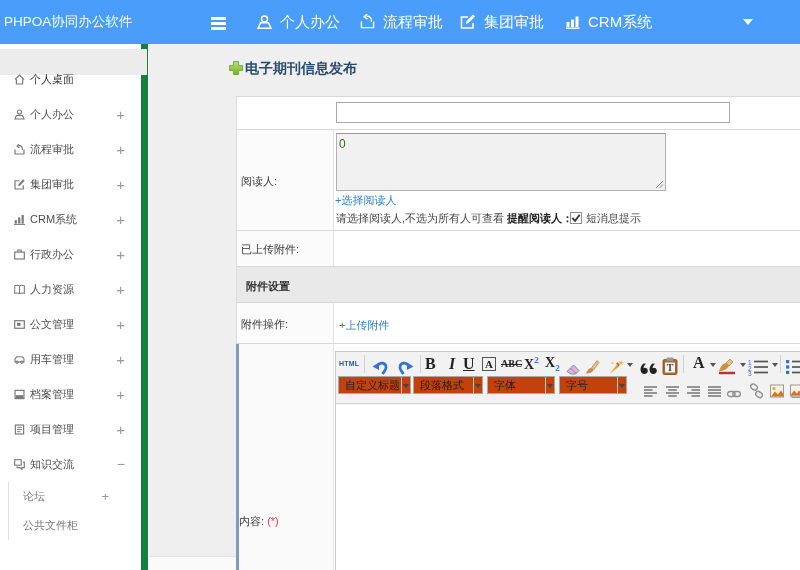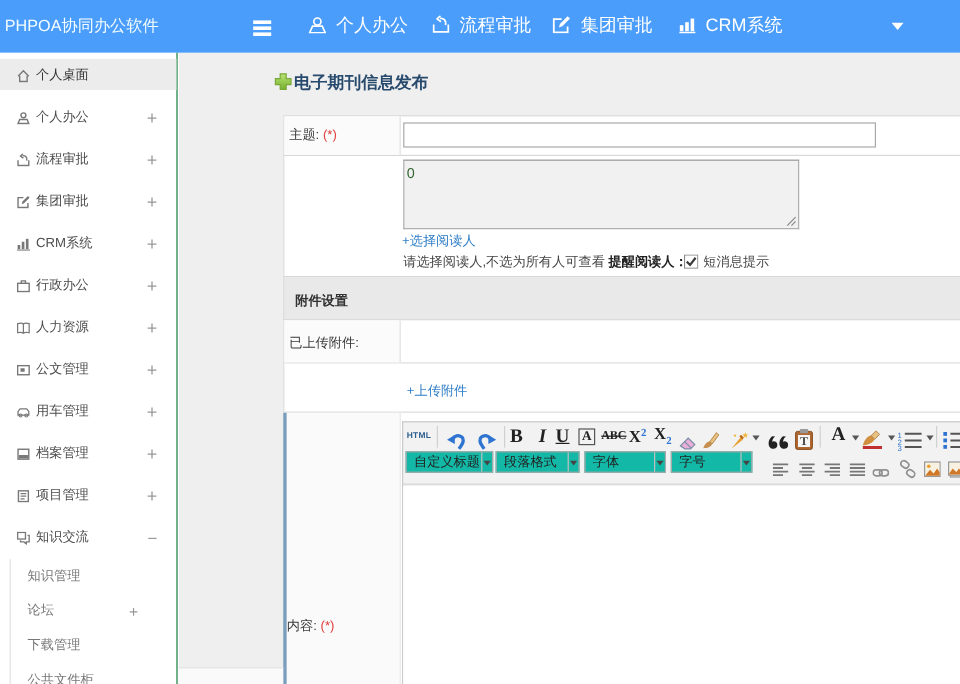--- a/index.html
+++ b/index.html
@@ -10,21 +10,21 @@
 
 #topbar { position:absolute; left:0; top:0; width:800px; height:44px; background:#4a9dfa; }
 #logo { position:absolute; left:4px; top:0; height:44px; line-height:43px; color:#f2fcff; font-size:13.5px; }
 #hamb { position:absolute; left:211px; top:17.2px; width:15px; height:14px; }
 #hamb div { height:2.9px; background:#fff; margin-bottom:2.1px; }
 .navitem { position:absolute; top:0; height:44px; color:#fff; font-size:15px; line-height:44px; white-space:nowrap; }
 .navitem svg { vertical-align:-2px; margin-right:8px; }
 .navcaret { position:absolute; top:19px; width:0; height:0; border-left:5px solid transparent; border-right:5px solid transparent; border-top:6px solid #fff; }
 
 
-#sidebar { position:absolute; left:0; top:44px; width:148px; height:526px; background:#fff; border-right:1px solid #15803d; padding-top:2px; }
+#sidebar { position:absolute; left:0; top:44px; width:148px; height:526px; background:#fff; border-right:7px solid #15803d; padding-top:18px; }
 .sitem { position:relative; height:35px; line-height:35px; color:#4d4d4d; font-size:11px; padding-left:30px; }
 .sitem.active { color:#333; }
 .active-bg { position:absolute; left:0; top:5px; width:147px; height:26px; background:#ececec; }
 .sitem svg { position:absolute; left:14px; top:50%; margin-top:-6px; }
 .plus { position:absolute; right:16px; top:0; color:#999; font-size:15px; font-weight:400; }
 .ssub { position:relative; height:29px; line-height:29px; color:#777; font-size:11px; padding-left:14px; margin-left:8px; border-left:1px solid #e0e0e0; }
 .ssub .plus { right:32px; font-size:13px; }
 
 
 #content { position:absolute; left:149px; top:44px; width:651px; height:526px; background:#efefef; }
@@ -54,21 +54,21 @@
 #row5 .lbl { left:0; width:95px; background:#fafafa; border-right-color:#e8e8e8; }
 #row5 .lbl > span { left:0px; top:170px; font-size:11px; }
 
 
 #editor { position:absolute; left:96px; top:7px; width:476px; height:230px; border:1px solid #c9c9c9; background:#f2f2f2; }
 #toolbar { position:relative; width:100%; height:52px; border-bottom:1px solid #d4d4d4; }
 .ti { position:absolute; top:0; height:24px; }
 .sep { position:absolute; top:3px; width:1px; height:18px; background:#d0d0d0; }
 #edbody { position:absolute; left:0; top:53px; right:0; bottom:0; background:#fff; }
 .tcaret { display:inline-block; width:0; height:0; border-left:3.5px solid transparent; border-right:3.5px solid transparent; border-top:4px solid #555; vertical-align:2px; }
-.ddl { position:absolute; top:24px; height:18px; border:1px solid #a9a9a9; background:#14b8a6; font-size:11px; color:#222; line-height:16px; padding-left:6px; white-space:nowrap; }
+.ddl { position:absolute; top:24px; height:18px; border:1px solid #a9a9a9; background:#c2410c; font-size:11px; color:#222; line-height:16px; padding-left:6px; white-space:nowrap; }
 .ddl .dv { position:absolute; right:8.5px; top:0; width:1px; height:100%; background:#c0c0c0; }
 .ddl .cr { position:absolute; right:1.5px; top:7px; width:0; height:0; border-left:3px solid transparent; border-right:3px solid transparent; border-top:4px solid #444; }
 </style>
 </head>
 <body>
 <div id="app">
 
   <div id="topbar">
     <span id="logo">PHPOA协同办公软件</span>
     <div id="hamb">
@@ -146,63 +146,64 @@
           <rect x="2.5" y="9" width="11" height="4.2" fill="#787878"></rect>
         </svg>档案管理<span class="plus">+</span></div>
     <div class="sitem"><svg width="11" height="11" viewBox="0 0 16 16">
           <rect x="2" y="1.5" width="12" height="13" fill="none" stroke="#787878" stroke-width="1.7"></rect>
           <path d="M4.5 4.8 L11.5 4.8 M4.5 8 L11.5 8 M4.5 11.2 L9.5 11.2" stroke="#787878" stroke-width="1.4"></path>
         </svg>项目管理<span class="plus">+</span></div>
     <div class="sitem"><svg width="11" height="11" viewBox="0 0 16 16">
           <rect x="1" y="1" width="9.5" height="8" fill="none" stroke="#787878" stroke-width="1.6"></rect>
           <path d="M13 4.5 L15 4.5 L15 12.5 L11.5 12.5 L11.5 15 L8.8 12.5 L4.5 12.5 L4.5 10.5" fill="none" stroke="#787878" stroke-width="1.6"></path>
         </svg>知识交流<span class="plus" style="font-size:14px;">−</span></div>
-    <div class="ssub">知识管理</div>
     <div class="ssub">论坛<span class="plus">+</span></div>
-    <div class="ssub">下载管理</div>
     <div class="ssub">公共文件柜</div>
   </div>
 
   <div id="content">
     <div id="title"><svg width="16" height="16" viewBox="0 0 16 16">
           <defs>
             <linearGradient id="pg" x1="0" y1="0" x2="0" y2="1">
               <stop offset="0" stop-color="#b9e475"></stop>
               <stop offset="1" stop-color="#76b02c"></stop>
             </linearGradient>
           </defs>
           <path d="M5.5 1.5 L10.5 1.5 L10.5 5.5 L14.5 5.5 L14.5 10.5 L10.5 10.5 L10.5 14.5 L5.5 14.5 L5.5 10.5 L1.5 10.5 L1.5 5.5 L5.5 5.5 Z" fill="url(#pg)" stroke="#7aa83a" stroke-width="1"></path>
         </svg>电子期刊信息发布</div>
 
     <div id="ftable">
       <div class="frow" id="row1">
+        <input id="inp1" type="text" style="">
+      </div>
+      <div class="frow" id="row2">
         <div class="lbl">
-            <span style="top:8px;">主题: <span class="red">(*)</span></span>
-          </div>
-        <input id="inp1" type="text" style="">
-      </div>
-      <div class="frow" id="row2">
+            <span style="top:44px;">阅读人:</span>
+          </div>
         <div id="ta">0<svg style="position:absolute;right:1px;bottom:1px;" width="9" height="9" viewBox="0 0 9 9">
               <path d="M8 1 L1 8 M8 4.5 L4.5 8 M8 8 L8 8" stroke="#888" stroke-width="1"></path>
             </svg></div>
         <span id="selr">+选择阅读人</span>
         <span id="cap">请选择阅读人,不选为所有人可查看<b style="margin-left:3px;">提醒阅读人：</b><svg class="cb" viewBox="0 0 13 13">
               <rect x="0.5" y="0.5" width="12" height="12" fill="#fff" stroke="#888"></rect>
               <path d="M2.5 6.5 L5.5 9.5 L10.5 3" fill="none" stroke="#3a3a3a" stroke-width="2"></path>
             </svg>短消息提示</span>
       </div>
+      <div class="frow" id="row3">
+        <div class="lbl">
+            <span style="top:11px;">已上传附件:</span>
+          </div>
+      </div>
       <div class="frow" id="secbar">
           <span>附件设置</span>
         </div>
-      <div class="frow" id="row3">
+      <div class="frow" id="row4">
         <div class="lbl">
-            <span style="top:11px;">已上传附件:</span>
-          </div>
-      </div>
-      <div class="frow" id="row4">
+            <span style="top:14px;">附件操作:</span>
+          </div>
         <span id="uplink">+上传附件</span>
       </div>
       <div class="frow" id="row5">
         <div class="lbl">
             <span>内容: <span class="red">(*)</span></span>
           </div>
         <div id="editor">
           <div id="toolbar">
 
             <span class="ti" style="left:3px;top:8px;font-size:7px;font-weight:bold;color:#2b5d8e;letter-spacing:0.2px;">HTML</span>

